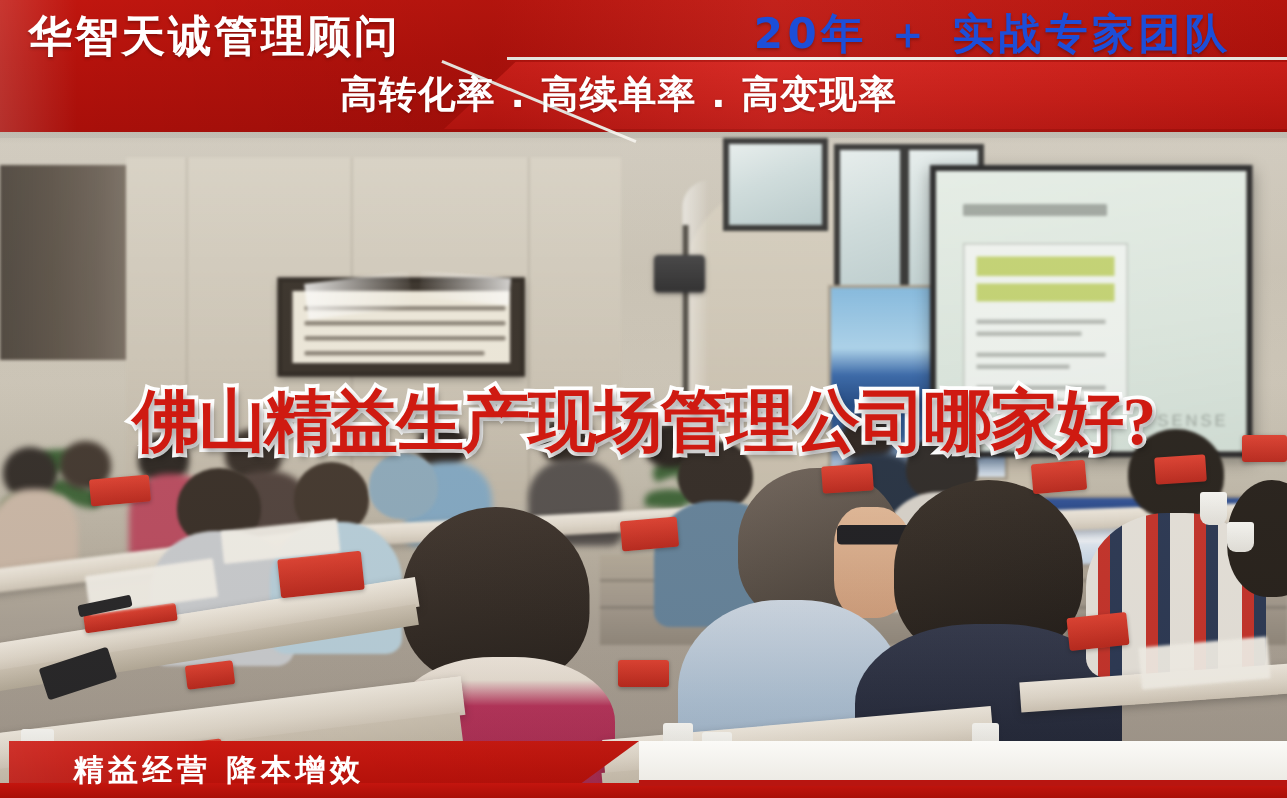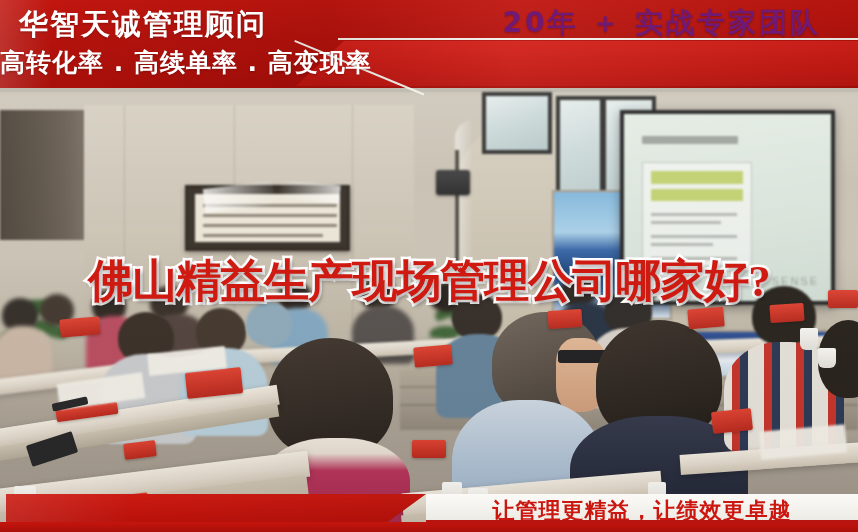--- a/index.html
+++ b/index.html
@@ -138,23 +138,23 @@
   .hdr-diag{position:absolute;left:290px;top:38px;width:120px;height:50px;}
   .hdr-diag:after{content:"";position:absolute;left:0;top:0;width:140px;height:2px;
      background:#f3f0ea;transform-origin:left center;transform:rotate(22.5deg) translate(5px,0);}
   .hdr-hline{position:absolute;left:338px;top:38px;width:520px;height:2px;background:#f3f0ea;}
 
   .brand-cn{position:absolute;left:19px;top:5px;font-size:29px;font-weight:bold;color:#fff;
      letter-spacing:2px;font-family:"DejaVu Sans",sans-serif;text-shadow:0 1px 2px rgba(0,0,0,.25);}
   .brand-en{position:absolute;left:20px;top:46px;font-size:19px;font-weight:bold;color:#fff;
      letter-spacing:.3px;font-family:"Liberation Sans",sans-serif;}
   .hdr-l1{position:absolute;left:0;top:0;width:858px;text-align:right;padding-right:37px;
-     top:4px;font-size:28px;font-weight:bold;color:#701a75;letter-spacing:3px;
+     top:4px;font-size:28px;font-weight:bold;color:#1d4ed8;letter-spacing:3px;
      font-family:"DejaVu Sans",sans-serif;text-shadow:0 1px 2px rgba(0,0,0,.25);}
-  .hdr-l2{position:absolute;left:0;width:858px;text-align:left;padding-right:33px;
+  .hdr-l2{position:absolute;left:0;width:858px;text-align:center;padding-right:33px;
      top:46px;font-size:25px;font-weight:bold;color:#fff;letter-spacing:1px;
      font-family:"DejaVu Sans",sans-serif;text-shadow:0 1px 2px rgba(0,0,0,.22);}
 
   
   .headline{position:absolute;left:0;width:858px;top:251px;z-index:45;text-align:center;}
   .headline .txt{
      display:inline-block;
      font-family:Liberation Serif, serif;
      font-size:45px;font-weight:bold;letter-spacing:-1px;
      color:#cf1a11;
@@ -378,20 +378,20 @@
     <div class="brand-cn">华智天诚管理顾问</div>
     <div class="hdr-l1">20年 ＋ 实战专家团队</div>
     <div class="hdr-l2">高转化率 . 高续单率 . 高变现率</div>
   </div>
 
   <div class="headline">
     <span class="txt">佛山精益生产现场管理公司哪家好?</span>
   </div>
 
   <div class="botright"></div>
-  <div class="botright-txt">让管理更精益，让绩效更卓越</div>
   <div class="botbar-right"></div>
   <div class="botleft">
     <div class="botleft-sheen"></div>
   </div>
+  <div class="botleft-txt">精益经营  降本增效</div>
   <div class="botbar"></div>
 
 </div>
 
 </body></html>

